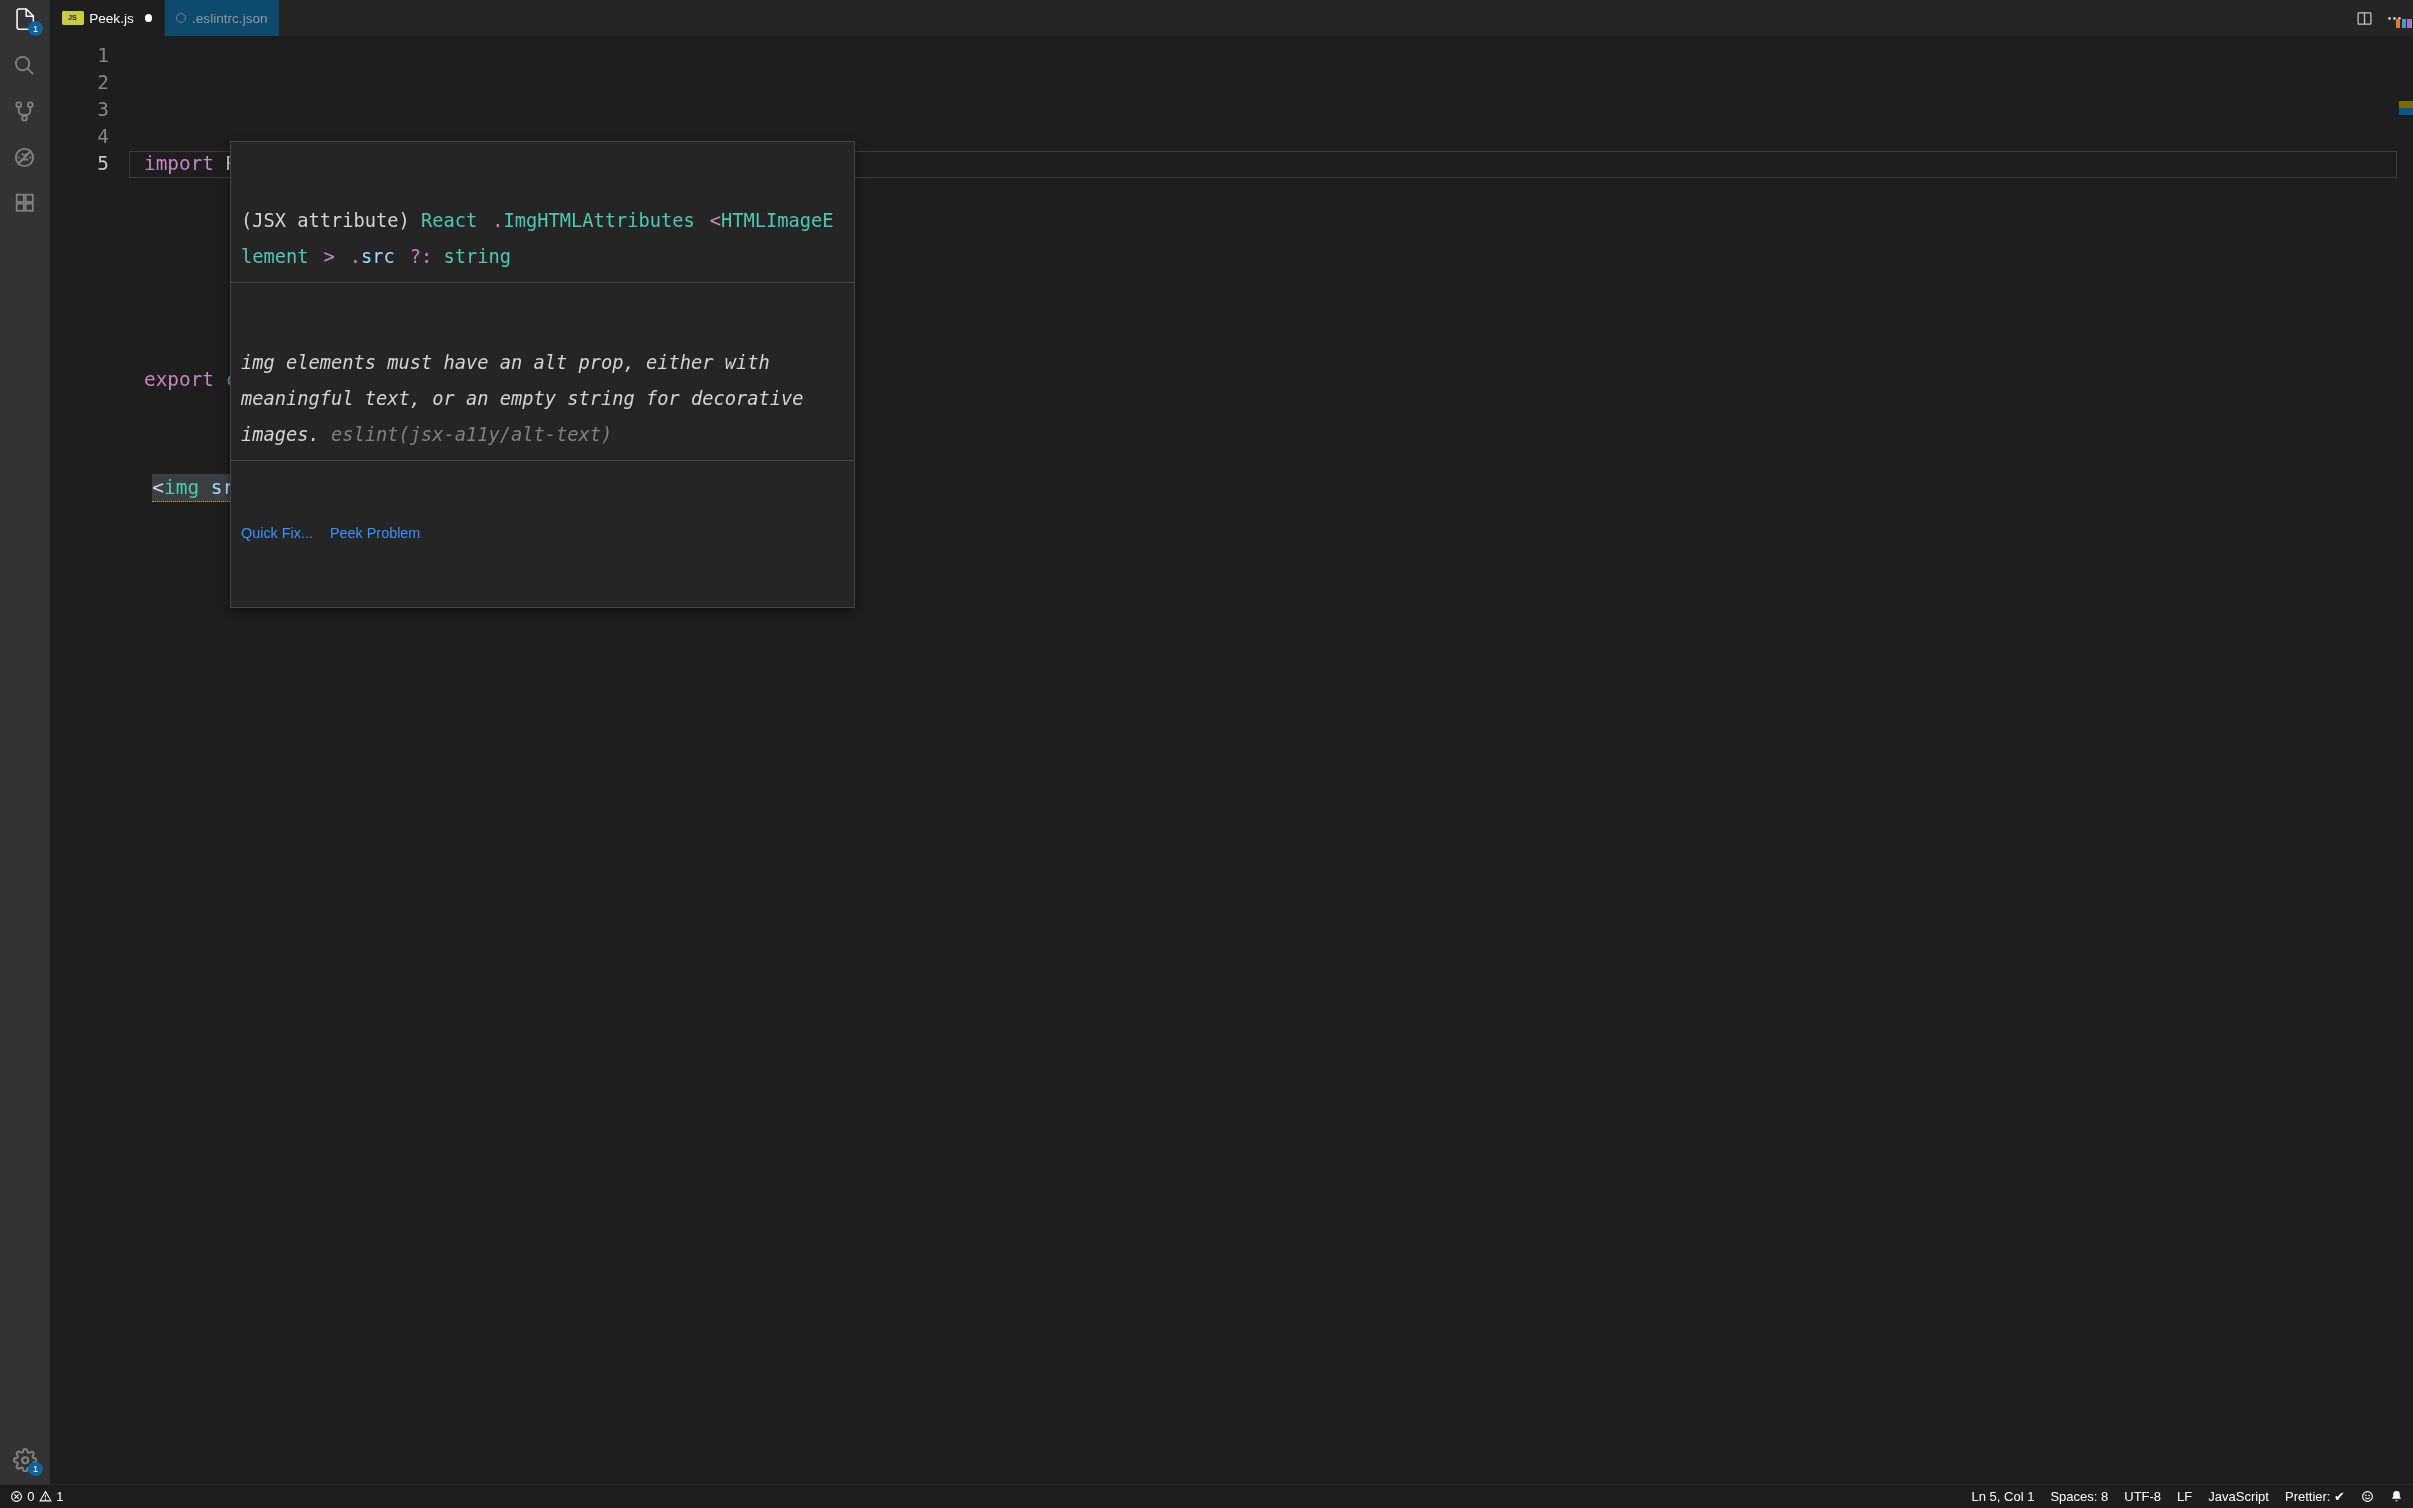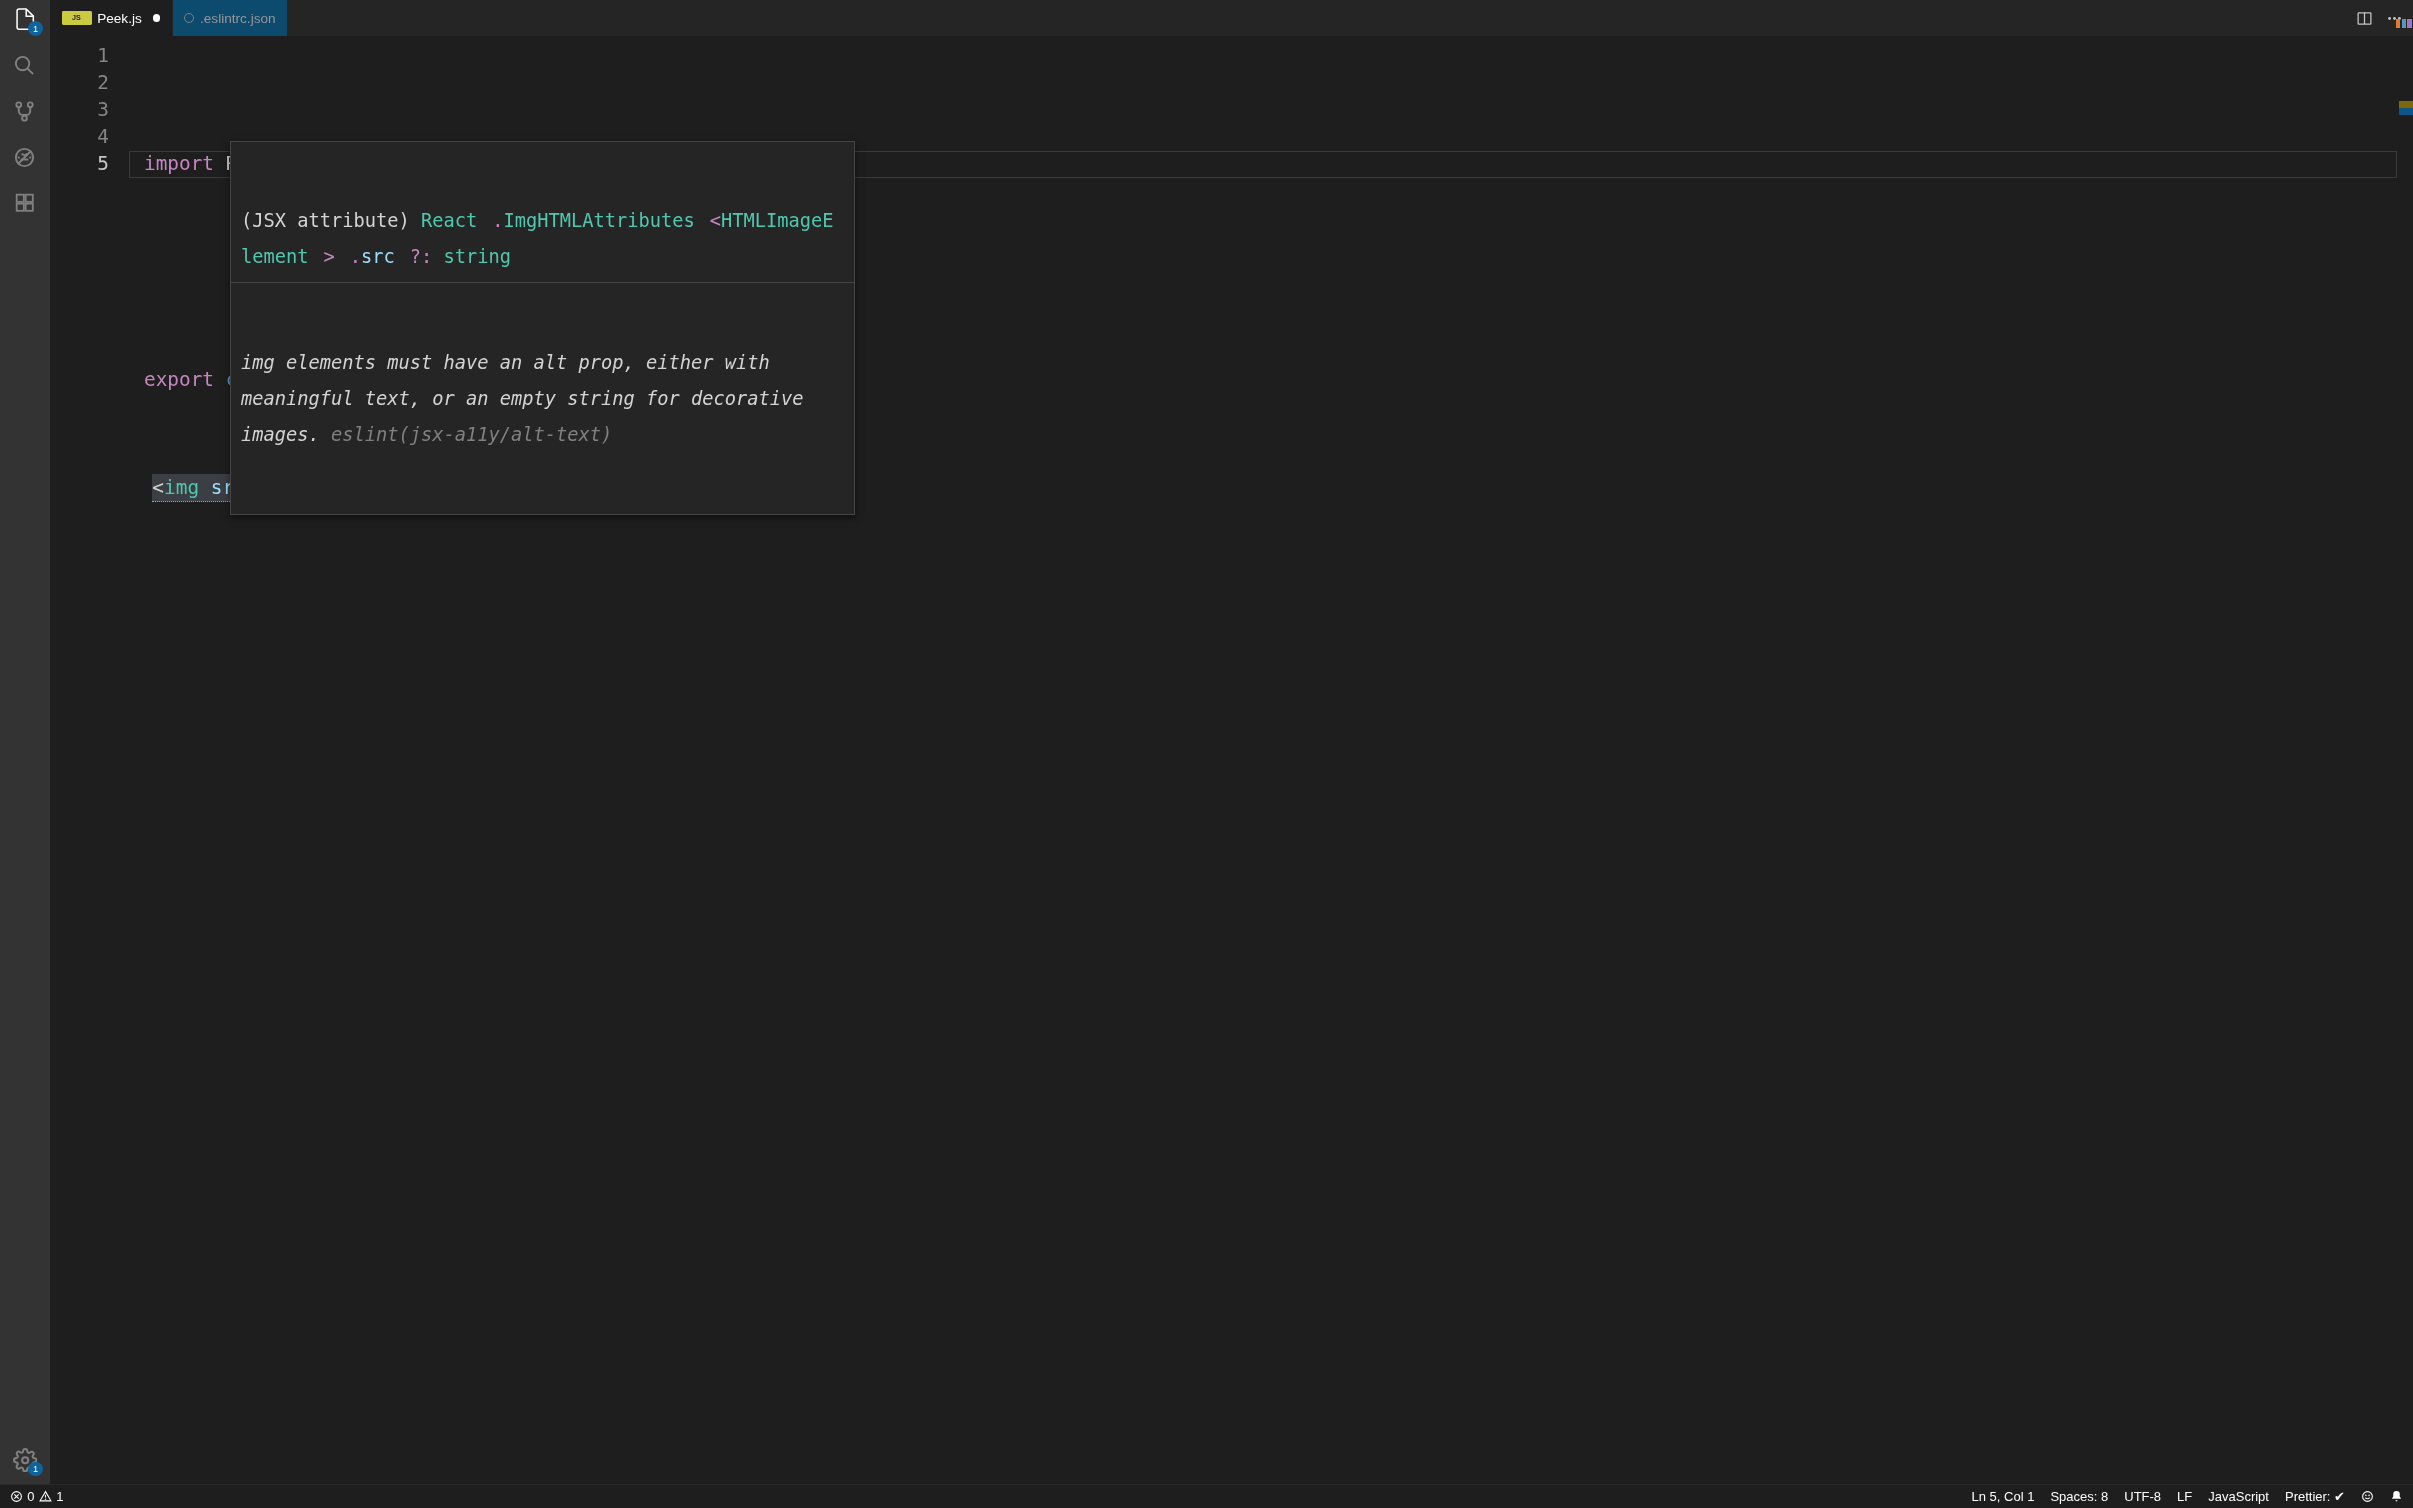--- a/index.html
+++ b/index.html
@@ -83,21 +83,21 @@
     font-size: 13.6px;
     color: #969696;
     border-right: 0.7px solid #252526;
     cursor: pointer;
   }
   .tab.active {
     background: #1e1e1e;
     color: #ffffff;
   }
   .tab .file-icon {
-    width: 30px; height: 14.4px;
+    width: 22px; height: 14.4px;
     display: flex; align-items: center; justify-content: center;
     font-size: 8.6px; font-weight: bold;
   }
   .file-icon.js { background: #cbcb41; color: #1e1e1e; border-radius: 1.4px; padding: 0.7px 1.4px; font-size: 7.2px; }
   .file-icon.json { width: 10px; height: 10px; border-radius: 50%; border: 1.4px solid #808080; }
   .tab .dirty { width: 7.2px; height: 7.2px; border-radius: 50%; background: #ffffff; margin-left: 5.7px; }
   .tab-actions {
     margin-left: auto;
     display: flex;
     align-items: center;
@@ -338,20 +338,24 @@
 
         <div class="code-line"></div>
 
         
         <div class="hover-widget">
           <div class="hover-section" style="word-break:break-all; white-space:normal;">
             <span class="sig-punc">(</span><span class="sig-text">JSX attribute</span><span class="sig-punc">) </span><span class="sig-type">React</span><span class="tk-keyword">.</span><span class="sig-type">ImgHTMLAttributes</span><span class="tk-keyword">&lt;</span><span class="sig-type">HTMLImageElement</span><span class="tk-keyword">&gt;</span><span class="tk-keyword">.</span><span class="sig-muted">src</span><span class="tk-keyword">?:</span><span class="sig-punc"> </span><span class="sig-type">string</span>
           </div>
           <div class="hover-section" style="white-space:normal;font-style:italic;">
             <span class="sig-text">img elements must have an alt prop, either with meaningful text, or an empty string for decorative images. </span><span class="lint-src">eslint(jsx-a11y/alt-text)</span>
+          </div>
+          <div class="hover-links">
+            <a>Quick Fix...</a>
+            <a>Peek Problem</a>
           </div>
         </div>
       </div>
 
       <div class="minimap">
         <div class="breadcrumb-icon">
           <span style="background:#e37933"></span>
           <span style="background:#519aba"></span>
           <span style="background:#a074c4"></span>
         </div>

